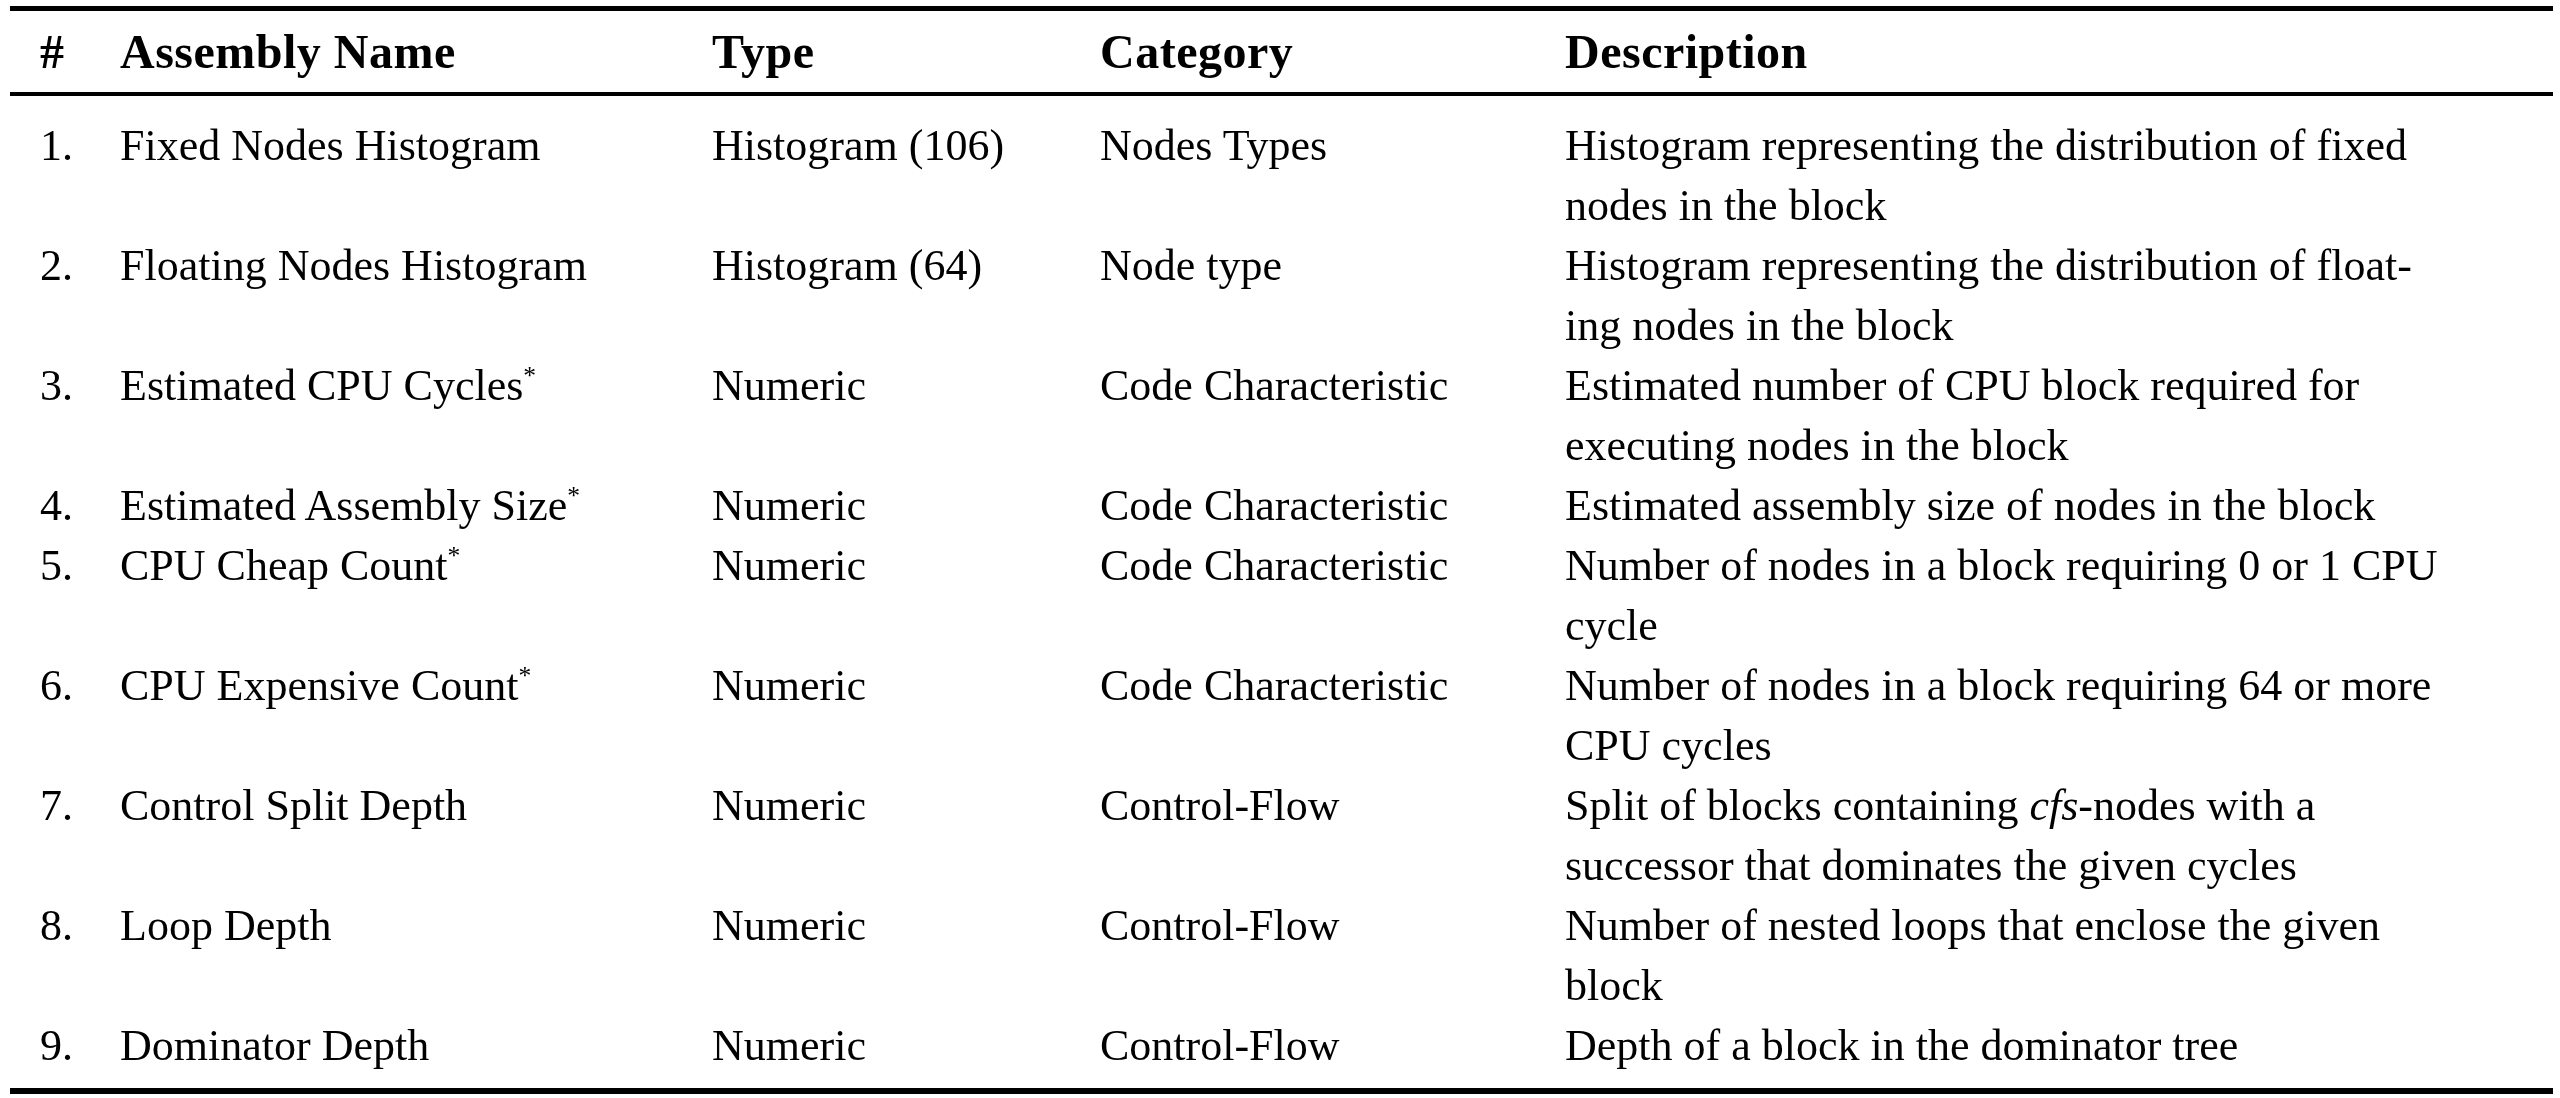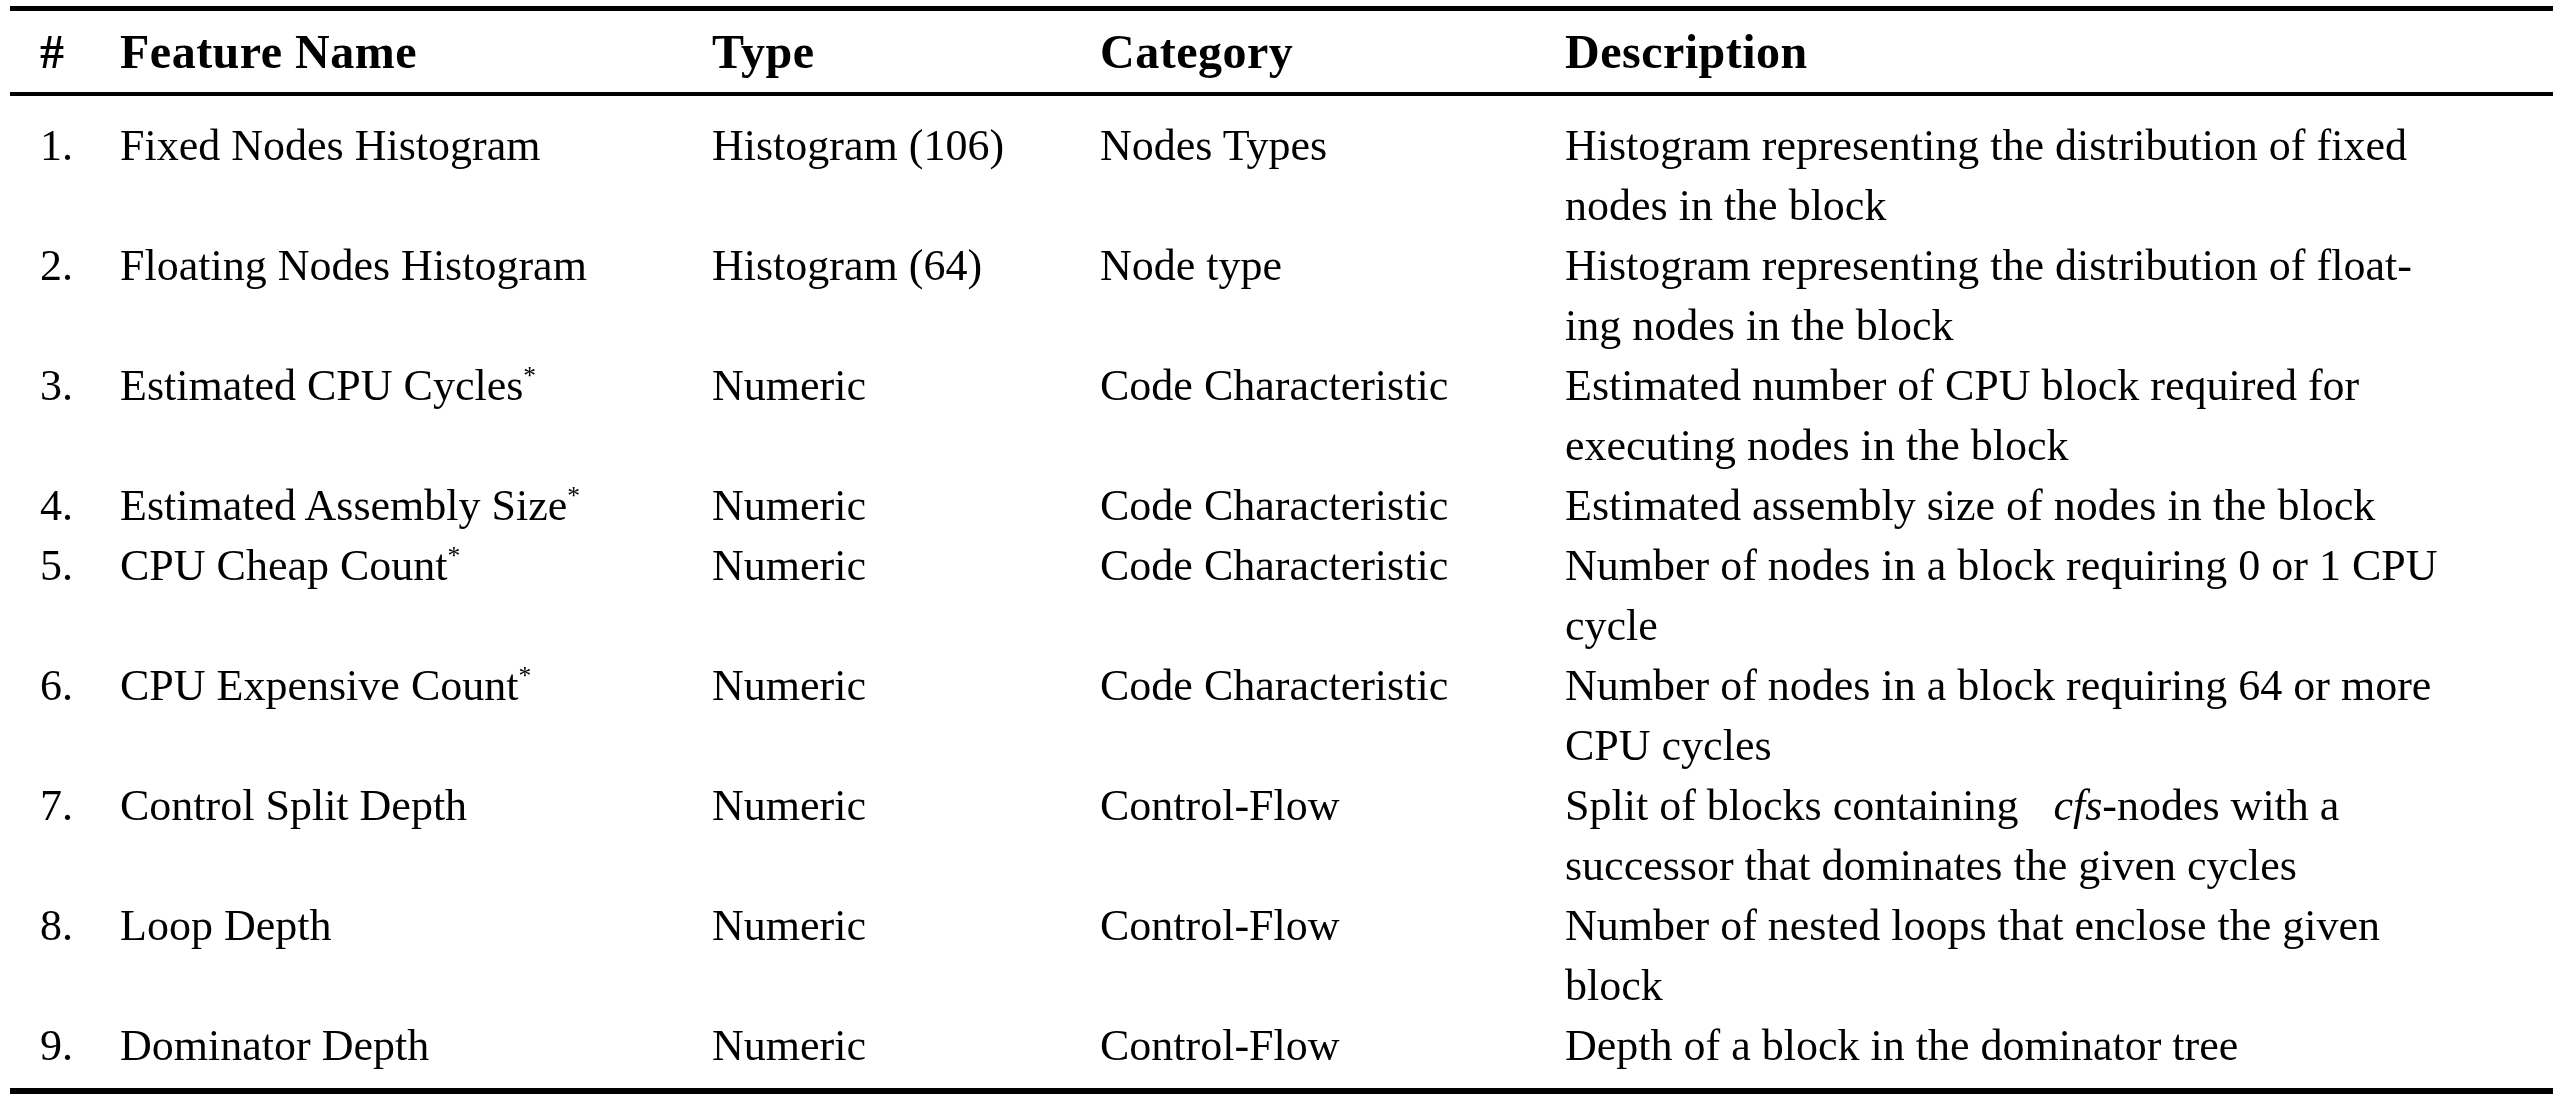--- a/index.html
+++ b/index.html
@@ -46,37 +46,37 @@
   tbody tr:last-child td { padding-bottom: 12px; }
   .desc-line {
     display: block;
     white-space: nowrap;
   }
   sup.fnstar {
     font-size: 58%;
     line-height: 0;
     vertical-align: super;
   }
-  .it { font-style: italic; margin-left: 24px; }
+  .it { font-style: italic; }
 </style>
 </head>
 <body>
 
 <table class="paper-table">
   <colgroup>
     <col style="width:110px">
     <col style="width:592px">
     <col style="width:388px">
     <col style="width:465px">
     <col style="width:988px">
   </colgroup>
   <thead>
     <tr>
       <th class="col-num">#</th>
-      <th>Feature Name</th>
+      <th>Assembly Name</th>
       <th>Type</th>
       <th>Category</th>
       <th>Description</th>
     </tr>
   </thead>
   <tbody>
       <tr>
         <td class="col-num">1.</td>
         <td class="col-feature">Fixed Nodes Histogram</td>
         <td class="col-type">Histogram (106)</td>

